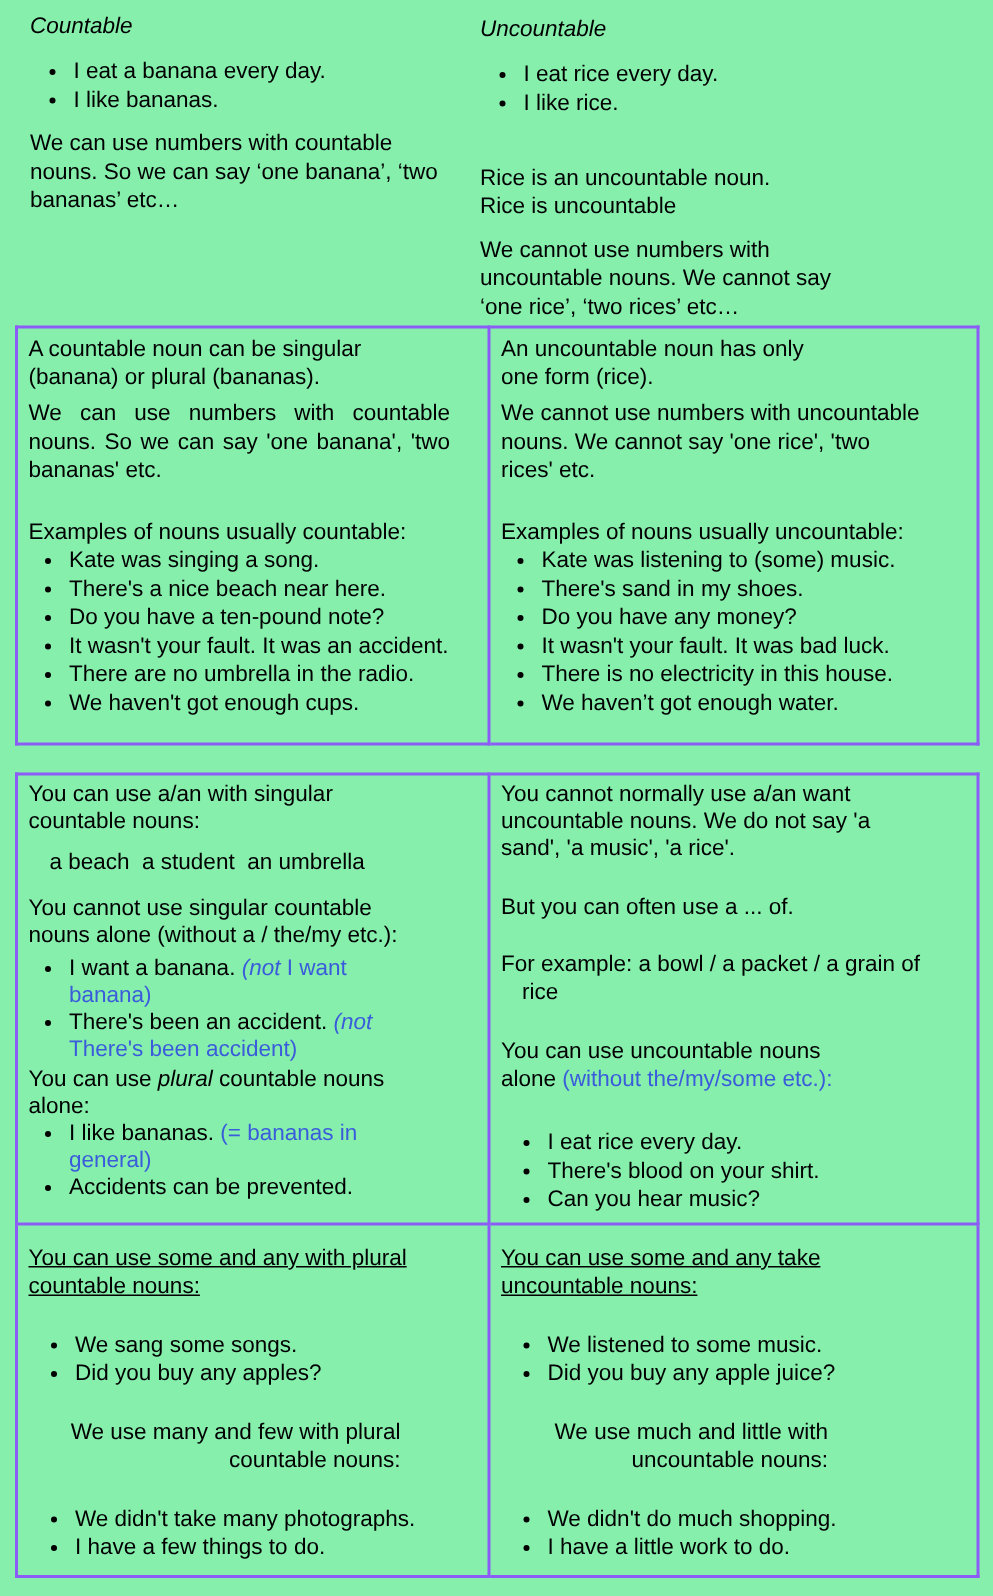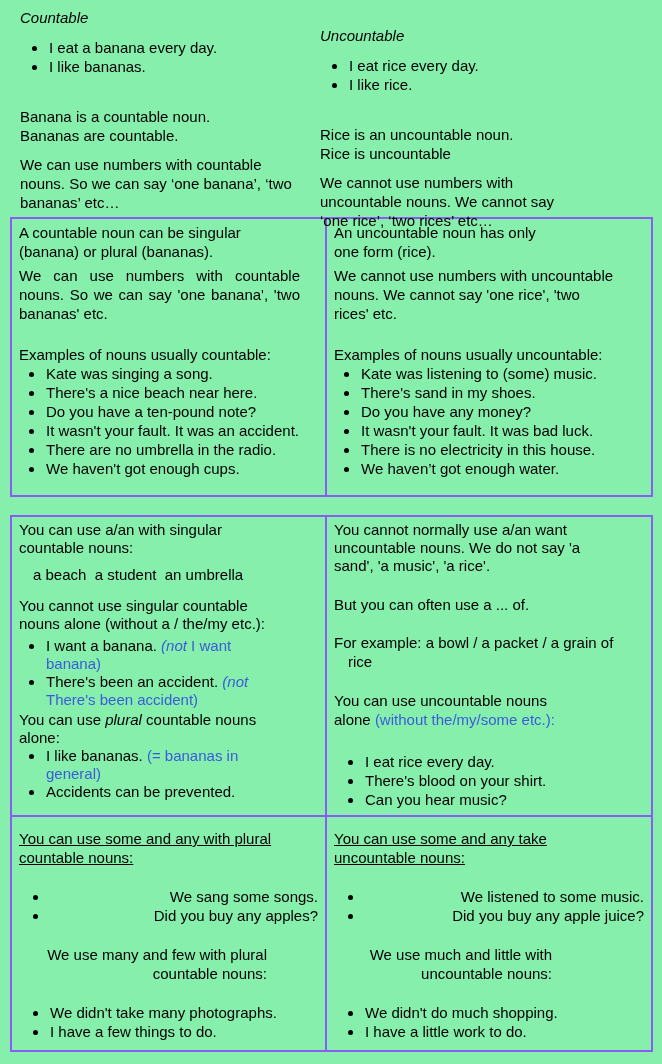--- a/index.html
+++ b/index.html
@@ -15,21 +15,21 @@
     font-size: 15px;
     line-height: 19px;
   }
   p { margin: 0; }
   ul { margin: 0; padding-left: 26px; }
   li { padding-left: 1px; }
 
   
   .intro { position: relative; height: 217px; }
   .intro-col-left  { position: absolute; left: 20px;  top: 8px;  width: 292px; }
-  .intro-col-right { position: absolute; left: 320px; top: 26px; width: 335px; }
+  .intro-col-right { position: absolute; left: 320px; top: 10px; width: 335px; }
   .hd { font-style: italic; font-weight: normal; font-size: 15px; margin: 0 0 11px 0; }
   .intro ul { margin-top: 0; padding-left: 28px; }
   .stmt { margin-top: 31px; }
   .num  { margin-top: 10px; }
   .intro-col-left  .num { max-width: 280px; }
   .intro-col-right .num { max-width: 243px; }
 
   
   table.grid {
     border-collapse: collapse;
@@ -67,42 +67,41 @@
   .t2 .row1 .cell-c .p3 { margin-top: 2px; max-width: 266px; }
   .t2 .row1 .cell-c .ul2 { margin-top: 0; width: 233px; }
   .t2 .row1 .cell-u .p1 { max-width: 287px; line-height: 18px; }
   .t2 .row1 .cell-u .p2 { margin-top: 20px; }
   .t2 .row1 .cell-u .p3 { margin-top: 19px; max-width: 294px; padding-left: 14px; text-indent: -14px; }
   .t2 .row1 .cell-u .p4 { margin-top: 20px; max-width: 242px; }
   .t2 .row1 .cell-u ul { margin-top: 23px; padding-left: 30px; }
   .t2 .row2 .p1 { margin-top: 8px; text-decoration: underline; }
   .t2 .row2 .cell-c .p1 { max-width: 282px; }
   .t2 .row2 .cell-u .p1 { max-width: 238px; }
-  .t2 .row2 .ul1 { margin-top: 20px; padding-left: 30px; text-align: right; }
+  .t2 .row2 .ul1 { margin-top: 20px; padding-left: 30px; }
   .t2 .row2 .p2 { margin-top: 20px; text-align: right; }
   .t2 .row2 .cell-c .p2 { max-width: 248px; }
   .t2 .row2 .cell-u .p2 { max-width: 218px; }
   .t2 .row2 .ul2 { margin-top: 20px; padding-left: 30px; }
 
   .blue { color: #3a5cdb; }
   .it { font-style: italic; }
 </style>
 </head>
 <body>
 
 <div class="page">
 
   <section class="intro">
     <div class="intro-col-left">
       <h3 class="hd">Countable</h3>
       <ul>
         <li>I eat a banana every day.</li>
         <li>I like bananas.</li>
       </ul>
-      <p class="stmt"><span>Banana is a countable noun.</span><br><span>Bananas are countable.</span></p>
       <p class="num">We can use numbers with countable nouns. So we can say ‘one banana’, ‘two bananas’ etc…</p>
     </div>
     <div class="intro-col-right">
       <h3 class="hd">Uncountable</h3>
       <ul>
         <li>I eat rice every day.</li>
         <li>I like rice.</li>
       </ul>
       <p class="stmt"><span>Rice is an uncountable noun.</span><br><span>Rice is uncountable</span></p>
       <p class="num">We cannot use numbers with uncountable nouns. We cannot say ‘one rice’, ‘two rices’ etc…</p>

